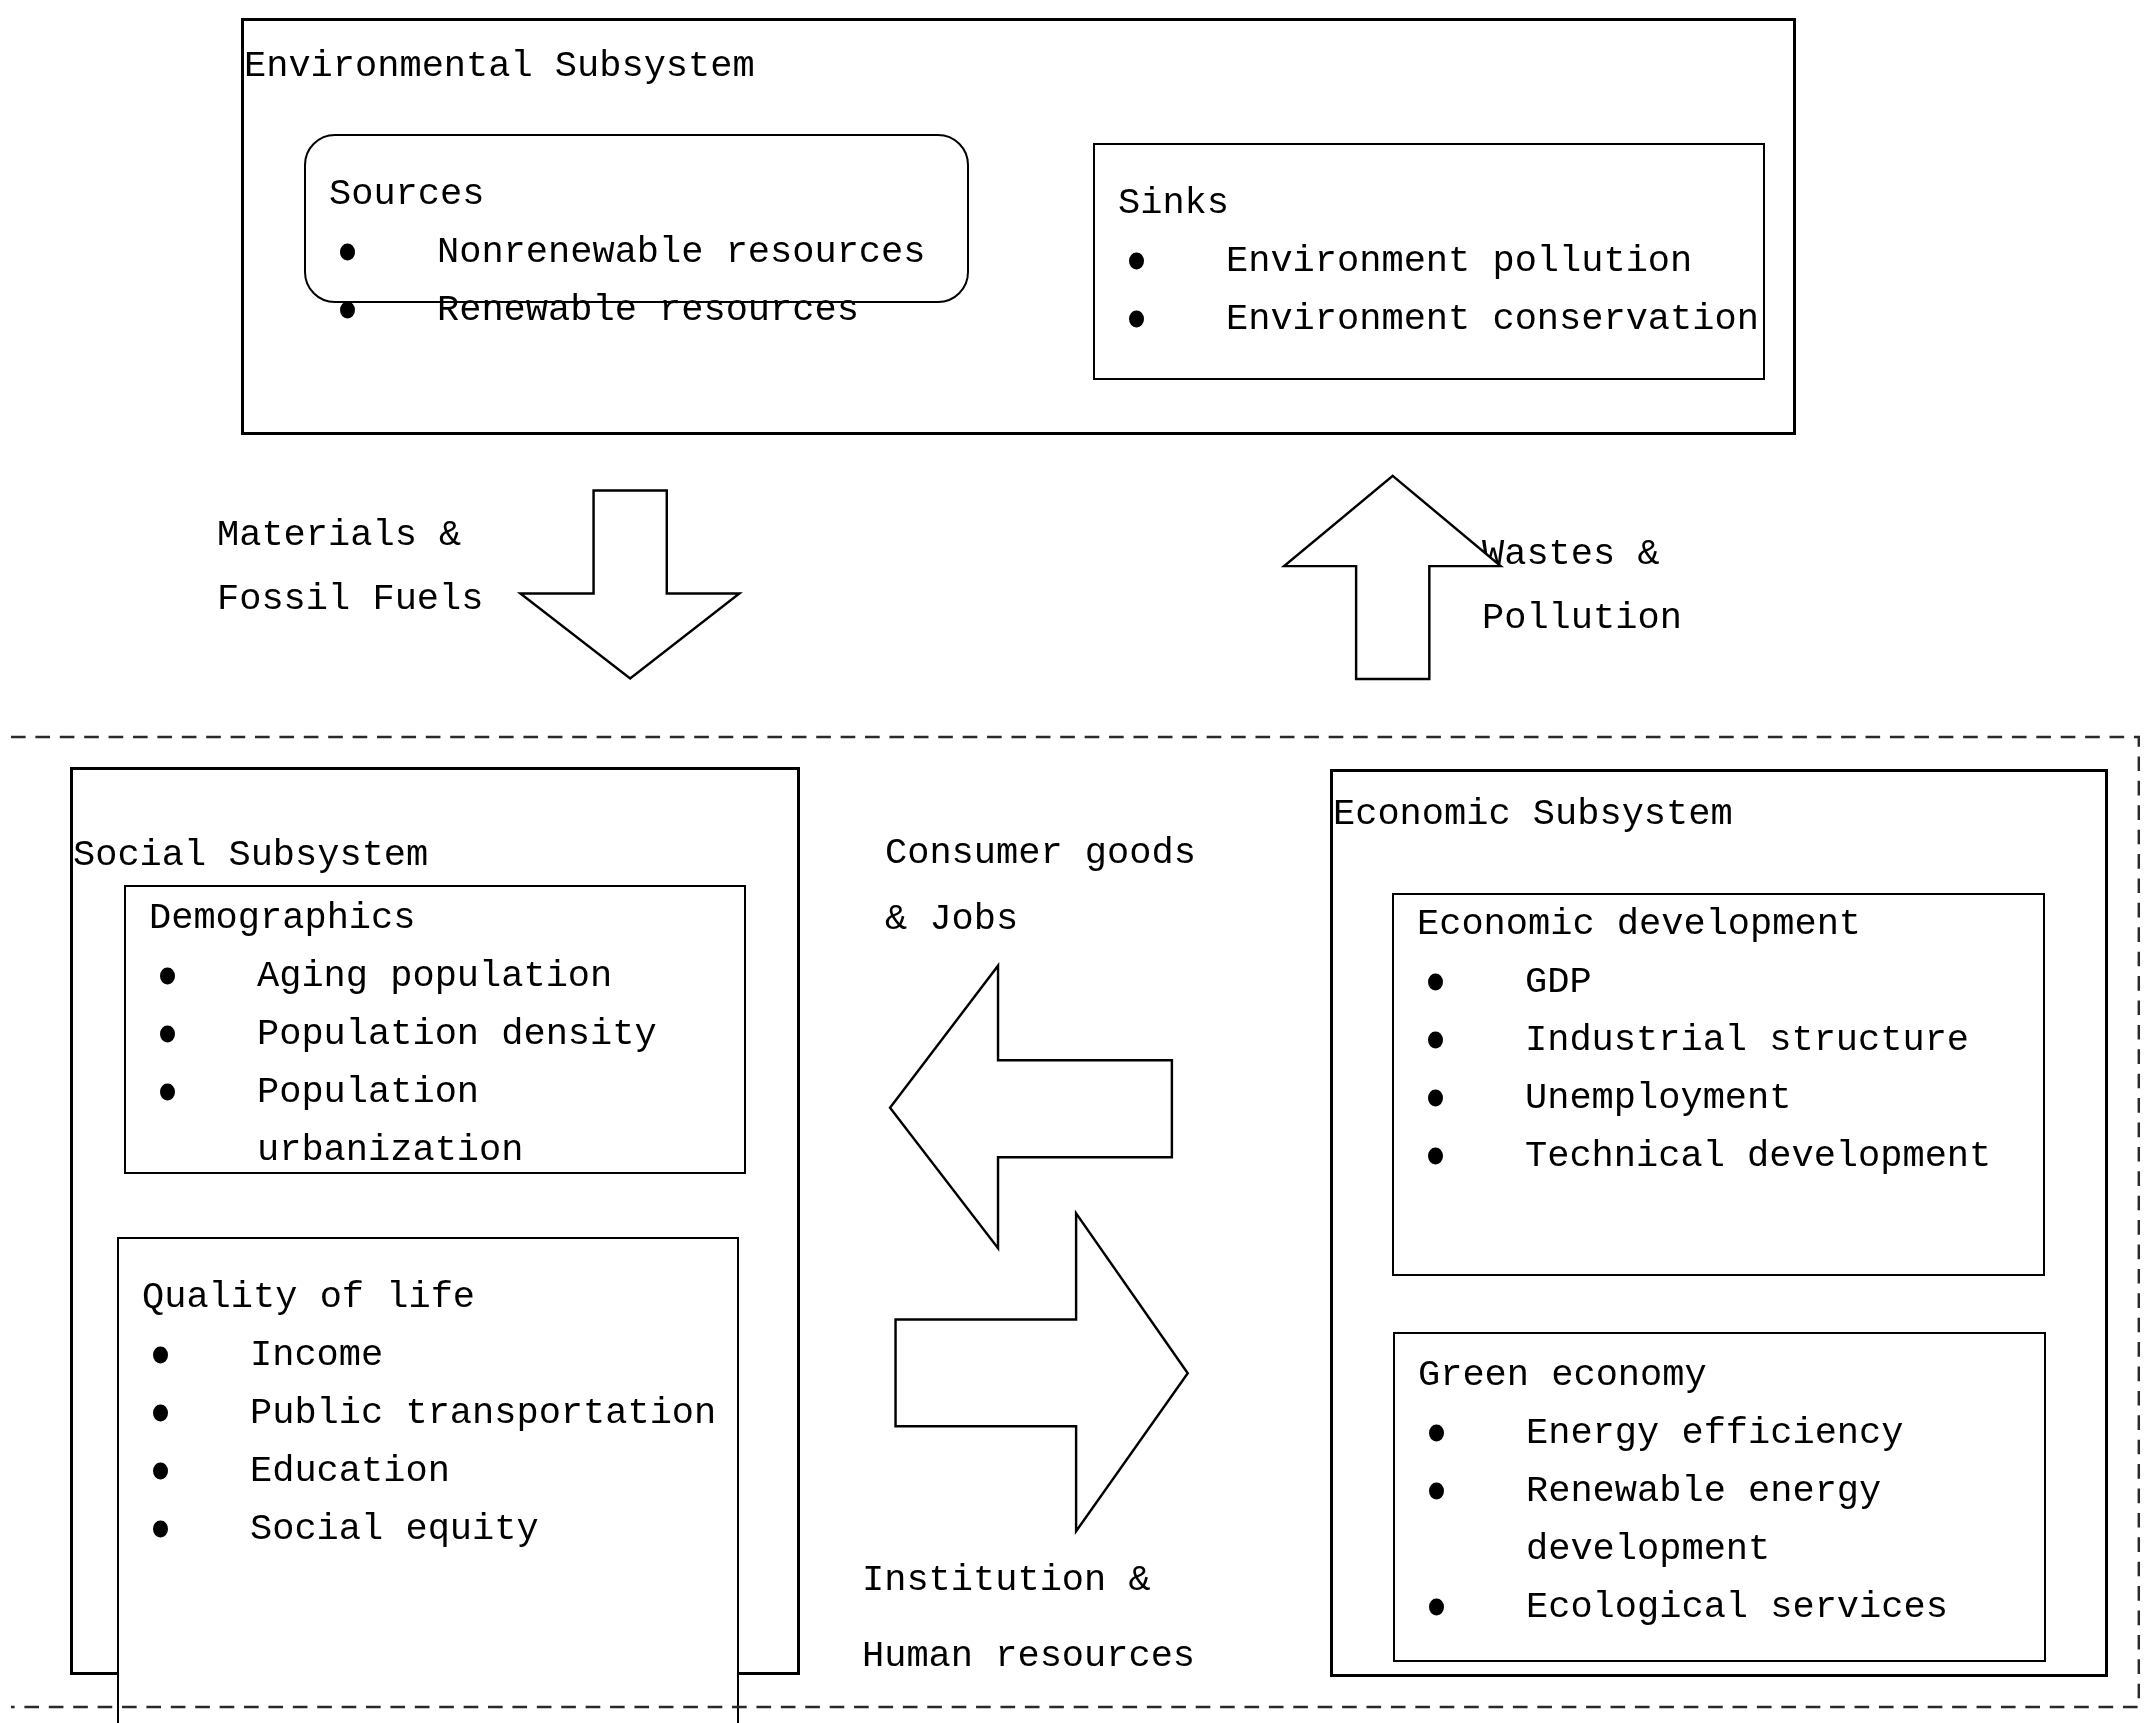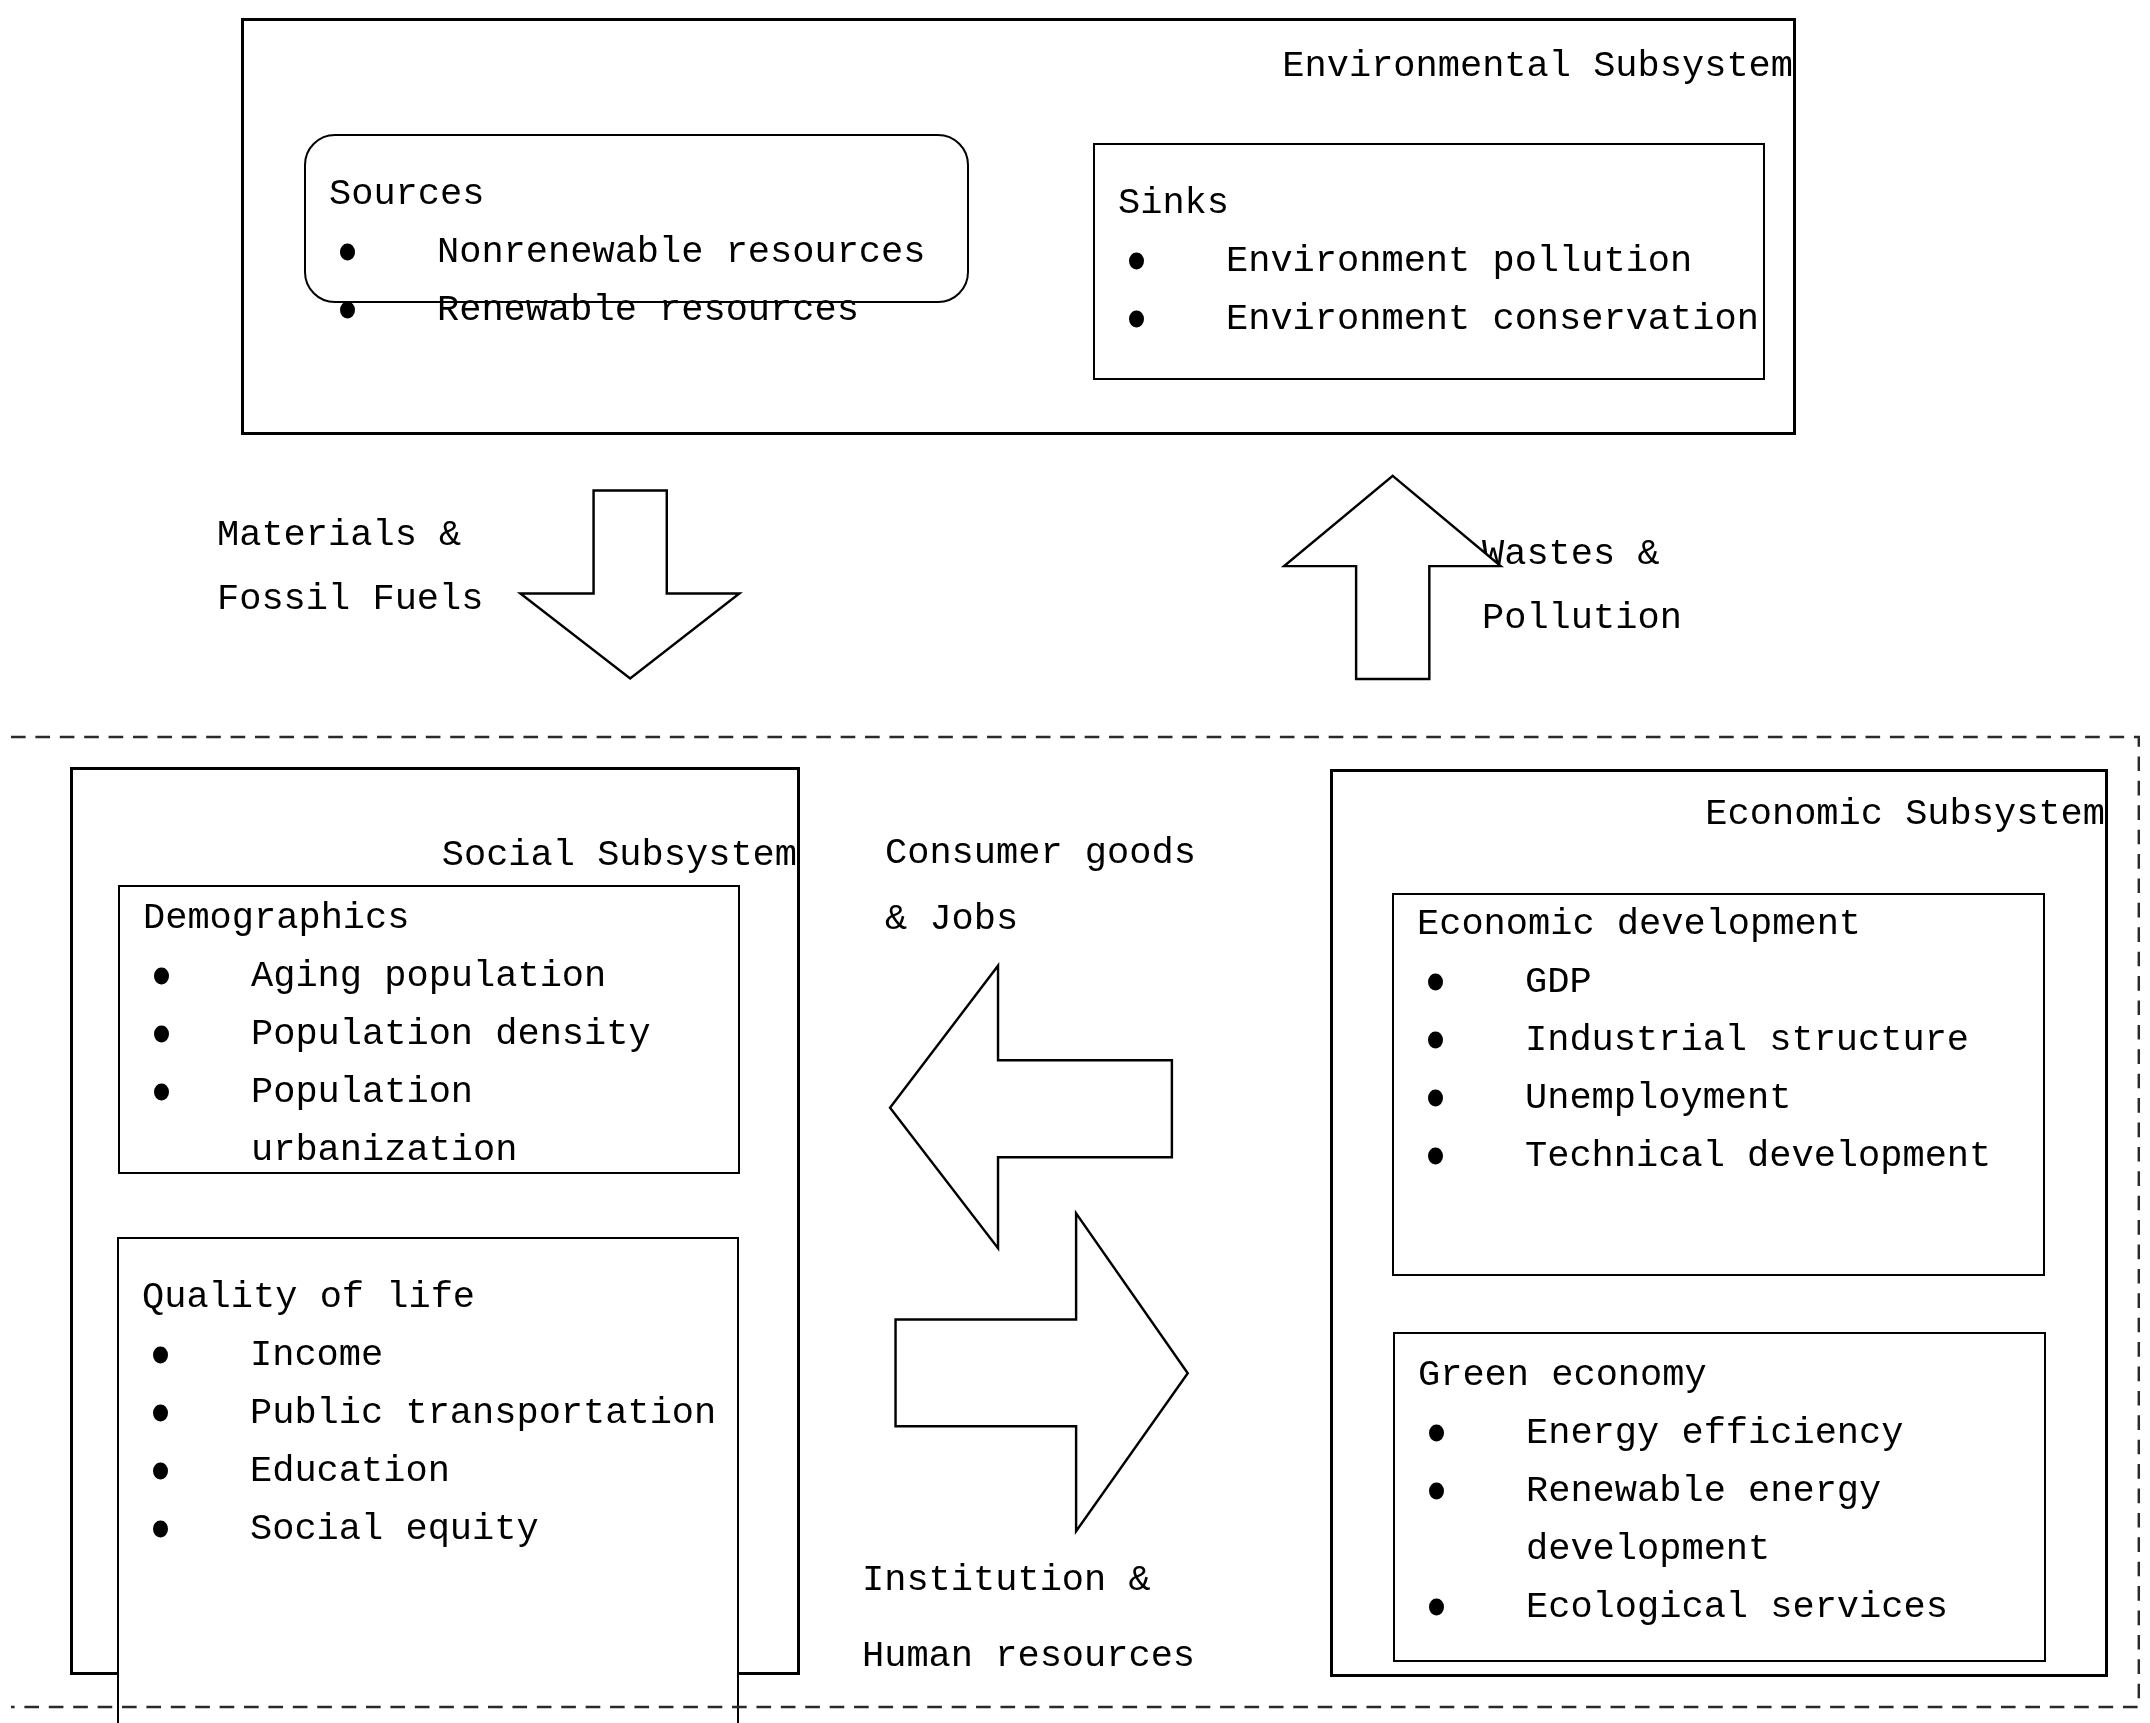--- a/index.html
+++ b/index.html
@@ -9,21 +9,21 @@
     background:#ffffff;
     font-family:"Liberation Mono","DejaVu Sans Mono",monospace;
     color:#000000;
     overflow:hidden;
   }
   .box{position:absolute;box-sizing:border-box;background:#ffffff;}
   .outer{border:3px solid #000000;}
   .inner{border:2.4px solid #000000;}
   .subsystem-title{
     position:absolute;left:0;width:100%;
-    text-align:right;
+    text-align:left;
     font-size:37px;line-height:43px;
     white-space:nowrap;
   }
   .row{
     position:relative;
     font-size:37px;line-height:58px;
     white-space:nowrap;
     padding-left:131px;
   }
   .heading{padding-left:23px;}
@@ -91,21 +91,21 @@
   </div>
 
   <div class="flow-label lh124" style="left:862px;top:1542px;width:366px;">
     <div>Institution &amp;</div>
     <div>Human resources</div>
   </div>
 
   <div class="box outer" style="left:70px;top:767px;width:730px;height:908px;">
     <div class="subsystem-title" style="top:64px;">Social Subsystem</div>
 
-    <div class="box inner pt4" style="left:45px;top:115px;width:622px;height:289px;">
+    <div class="box inner pt4" style="left:51px;top:115px;width:622px;height:289px;">
       <div class="row heading">Demographics</div>
       <div class="row bulleted">Aging population</div>
       <div class="row bulleted">Population density</div>
       <div class="row bulleted">Population</div>
       <div class="row">urbanization</div>
     </div>
 
     <div class="box inner pt48" style="left:44px;top:467px;width:622px;height:503px;">
       <div class="row heading">Quality of life</div>
       <div class="row bulleted">Income</div>

